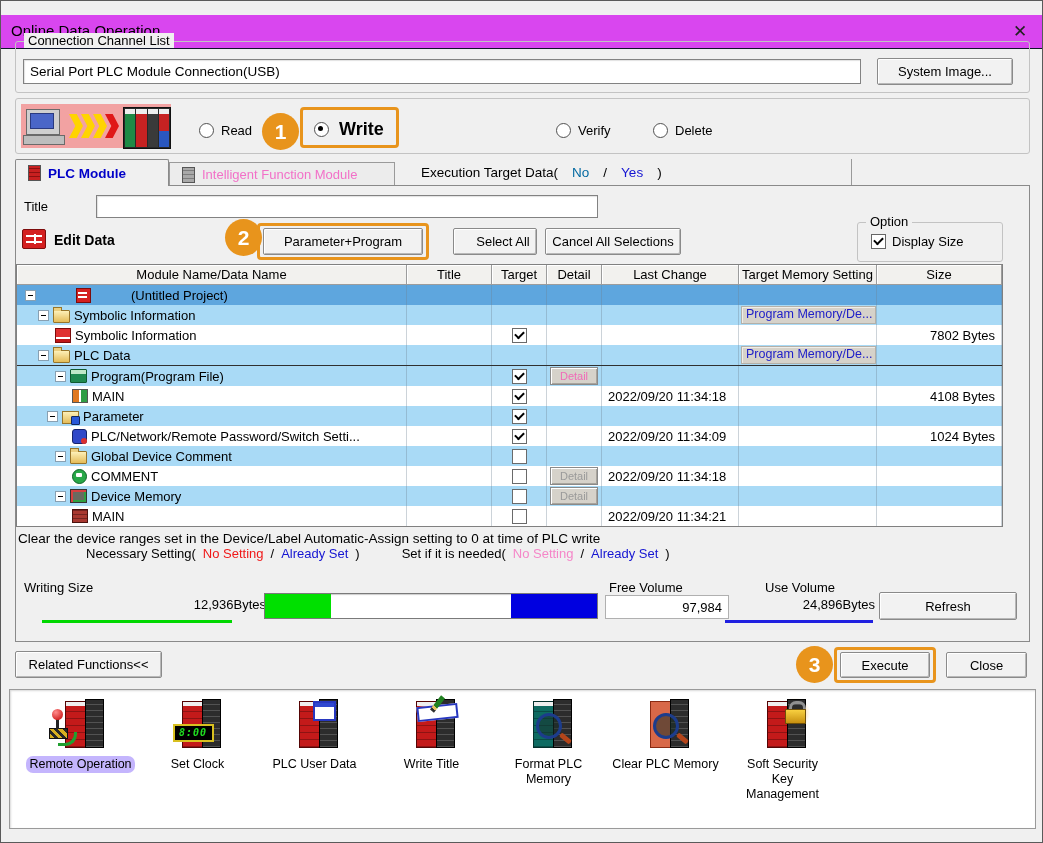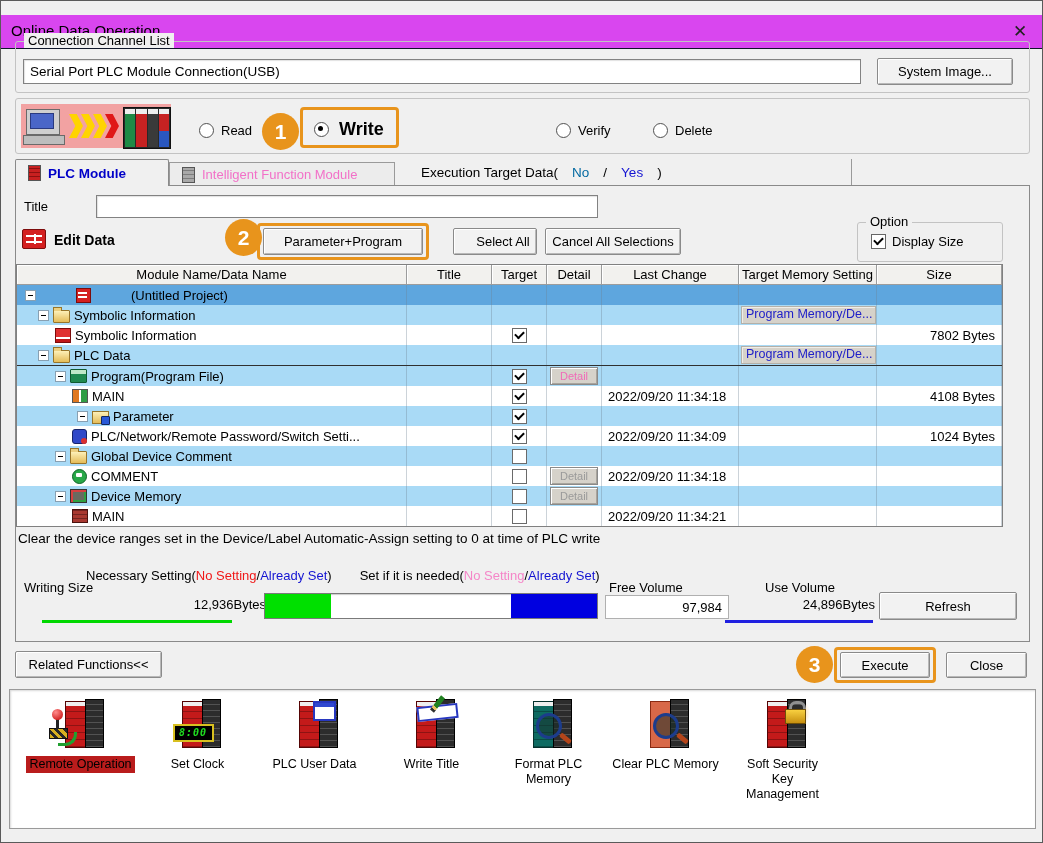--- a/index.html
+++ b/index.html
@@ -123,21 +123,21 @@
   .ti[data-name="parameter-folder-icon"]::after{content:'';position:absolute;right:-2px;bottom:-2px;width:7px;height:7px;background:#2858d8;border:1px solid #12275f;border-radius:1px;}
   .ti[data-name="parameter-icon"]{width:13px;height:13px;background:#3048c8;border:1px solid #16246a;border-radius:3px;}
   .ti[data-name="parameter-icon"]::after{content:'';position:absolute;right:-1px;bottom:-1px;width:6px;height:6px;background:#d83030;border-radius:50%;}
   .ti[data-name="comment-icon"]{width:13px;height:13px;background:#28a848;border:1px solid #0e6428;border-radius:50%;}
   .ti[data-name="comment-icon"]::after{content:'';position:absolute;left:3px;top:3px;width:6px;height:4px;background:#fff;border-radius:1px;}
   .ti[data-name="device-memory-folder-icon"]{width:15px;height:12px;background:#6a6a60;border:1px solid #333;box-shadow:inset 2px 2px 0 #d84040,inset -2px -2px 0 #30a040;}
   .ti[data-name="device-memory-icon"]{width:14px;height:12px;background:repeating-linear-gradient(0deg,#a83830 0 3px,#742420 3px 4px);border:1px solid #4a120e;}
 
   
   #note1{left:2px;top:345px;font-size:13.5px;}
-  #note2{left:70px;top:382px;display:flex;font-size:13px;align-items:center;}
+  #note2{left:70px;top:360px;display:flex;gap:7px;font-size:13px;align-items:center;}
   #note2 .gap{width:28px;}
   .red{color:#f01818;} .blue{color:#1414d2;} .pink{color:#f586c8;}
   #lbl-writing{left:8px;top:394px;}
   #val-writing{left:30px;top:411px;width:220px;text-align:right;}
   #greenline{left:26px;top:434px;width:190px;height:3px;background:#00d800;}
   #bar{left:248px;top:407px;width:334px;height:26px;background:#fff;border:1px solid #7a7a7a;box-shadow:inset 1px 1px 1px rgba(0,0,0,.2);display:flex;}
   #seg-green{background:#00e000;height:100%;}
   #seg-fill{flex:1;}
   #seg-blue{background:#0000e0;height:100%;}
   #lbl-free{left:593px;top:394px;}
@@ -150,21 +150,21 @@
   
   #btn-related{left:14px;top:650px;width:147px;height:27px;}
   #btn-execute{left:839px;top:651px;width:90px;height:26px;}
   #btn-close{left:945px;top:651px;width:81px;height:26px;}
 
   
   #related-panel{left:8px;top:688px;width:1027px;height:140px;background:#fff;border:1px solid #9a9a9a;box-shadow:inset 1px 1px 2px rgba(0,0,0,.15);}
   #related-row{position:absolute;left:12px;top:8px;display:flex;}
   .ritem{width:117px;text-align:center;cursor:pointer;}
   .rlabel{display:inline-block;margin-top:6px;font-size:12.5px;line-height:15px;padding:1px 3px;}
-  .rlabel.hl{background:#b91c1c;}
+  .rlabel.hl{background:#c4b5fd;border-radius:7px;}
   .ritem:nth-child(5) .rlabel{max-width:80px;}
   .ritem:nth-child(7) .rlabel{max-width:88px;}
   .ritem:nth-child(8) .rlabel{max-width:112px;}
 
   .ric{position:relative;width:60px;height:52px;margin:0 auto;}
   .ric .t1{position:absolute;left:14px;top:3px;width:19px;height:45px;background-color:#c41a1a;background-image:linear-gradient(180deg,#efefef 0 4px,transparent 4px),repeating-linear-gradient(0deg,rgba(0,0,0,.28) 0 1px,transparent 1px 7px);border:1px solid #550505;}
   .ric .t2{position:absolute;left:34px;top:1px;width:17px;height:47px;background-color:#2c2c2c;background-image:repeating-linear-gradient(0deg,rgba(255,255,255,.18) 0 1px,transparent 1px 6px);border:1px solid #000;}
   .ric i{display:block;}
   [data-name="format-plc-memory-icon"] .t1{background-color:#0e6b62;border-color:#05312d;}
   [data-name="clear-plc-memory-icon"] .t1{background-color:#d86848;background-image:radial-gradient(#fff 22%,transparent 24%);background-size:4px 4px;border-color:#8a2a12;}
@@ -371,21 +371,21 @@
             <div class="tc c-title" data-name="title-cell"></div>
             <div class="tc c-target" data-name="target-cell">
               <span class="cb on" data-name="target-checkbox"></span>
             </div>
             <div class="tc c-detail" data-name="detail-cell"></div>
             <div class="tc c-last" data-name="last-change-cell">2022/09/20 11:34:18</div>
             <div class="tc c-mem" data-name="memory-setting-cell"></div>
             <div class="tc c-size" data-name="size-cell">4108 Bytes</div>
           </div>
           <div class="trow group" data-name="table-row">
-            <div class="tc c-name" data-name="module-name-cell" style="padding-left: 60px;">
+            <div class="tc c-name" data-name="module-name-cell" style="padding-left: 30px;">
               <span class="expbox" data-name="collapse-toggle">
                 <span class="expline" data-name="minus-icon"></span>
               </span>
               <span class="ti" data-name="parameter-folder-icon"></span>
               <span class="tlabel" data-name="module-name-label">Parameter</span>
             </div>
             <div class="tc c-title" data-name="title-cell"></div>
             <div class="tc c-target" data-name="target-cell">
               <span class="cb on" data-name="target-checkbox"></span>
             </div>

